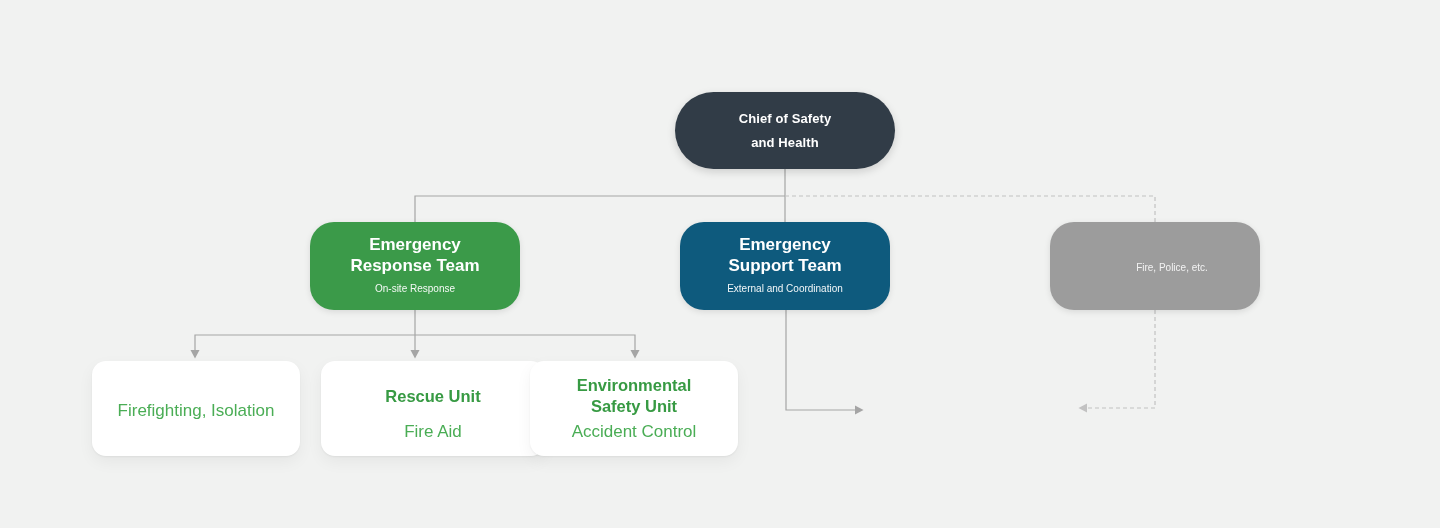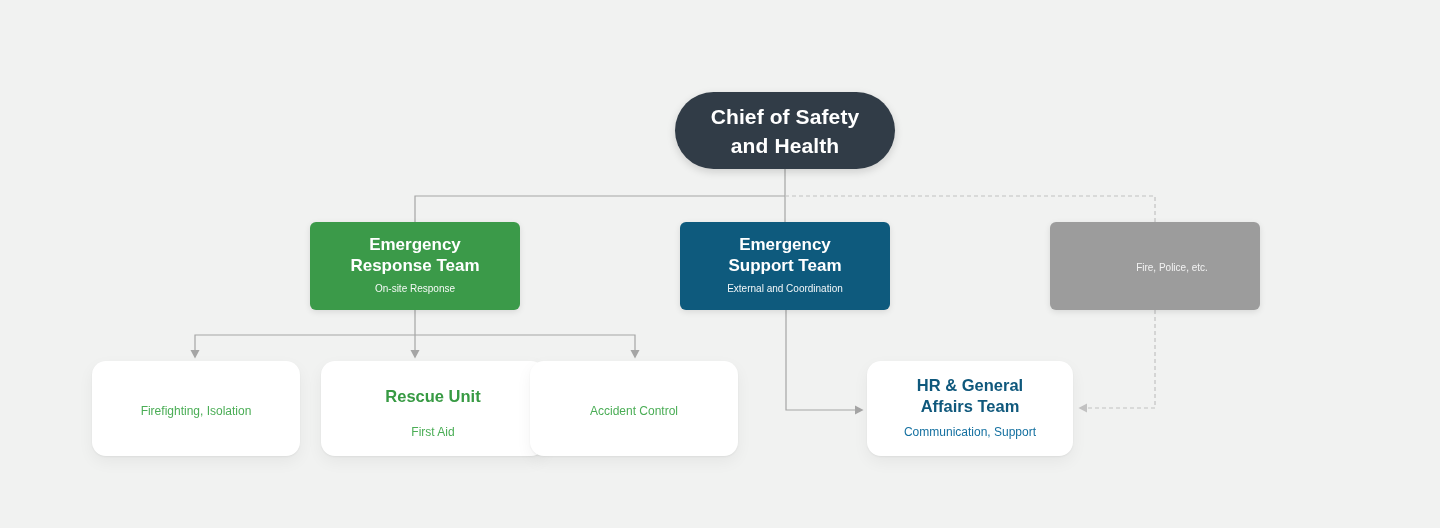--- a/index.html
+++ b/index.html
@@ -31,40 +31,40 @@
     position:absolute;display:flex;flex-direction:column;align-items:center;justify-content:center;
     text-align:center;box-sizing:border-box;padding:0 6px;
   }
   .node-title{white-space:pre-line;font-weight:700;}
   .node-sub{white-space:pre-line;font-weight:400;}
 
   .chief{
     left:675px;top:92px;width:220px;height:77px;border-radius:39px;
     background:var(--chief-bg);color:#ffffff;box-shadow:0 3px 8px rgba(0,0,0,0.15);
   }
-  .chief .node-title{font-size:21px;line-height:29px;letter-spacing:.1px;}
+  .chief .node-title{font-size:13px;line-height:24px;letter-spacing:.1px;}
 
   .team{
-    top:222px;width:210px;height:88px;border-radius:6px;color:#ffffff;
+    top:222px;width:210px;height:88px;border-radius:24px;color:#ffffff;
     box-shadow:0 2px 6px rgba(0,0,0,0.10);
   }
   .team .node-title{font-size:17px;line-height:21px;}
   .team .node-sub{margin-top:4px;font-size:10px;line-height:18px;opacity:.95;}
   .team-response{left:310px;background:var(--green-bg);}
   .team-support{left:680px;background:var(--blue-bg);}
   .team-external{left:1050px;background:var(--gray-bg);}
   .team-external .node-sub{opacity:.88;margin-left:34px;}
 
   .unit{
     top:361px;height:95px;border-radius:14px;background:var(--card-bg);
     box-shadow:0 1px 2px rgba(0,0,0,0.05),0 6px 16px rgba(0,0,0,0.05);
   }
   .unit .title-area{height:42px;display:flex;align-items:center;justify-content:center;}
   .unit .node-title{font-size:16.5px;line-height:21px;}
-  .unit .node-sub{margin-top:5px;font-size:12px;line-height:20px;}
+  .unit .node-sub{margin-top:5px;font-size:17px;line-height:20px;}
   .unit-initial{left:92px;width:208px;}
   .unit-rescue{left:321px;width:224px;}
   .unit-environmental{left:530px;width:208px;}
   .unit-hr{left:867px;width:206px;}
   .unit-green .node-title{color:var(--green-title);}
   .unit-green .node-sub{color:var(--green-subtitle);}
   .unit-blue .node-title{color:var(--blue-title);}
   .unit-blue .node-sub{color:var(--blue-subtitle);}
 </style>
 </head>
@@ -124,28 +124,25 @@
   </div>
 
   <div class="node unit unit-green unit-initial">
     <div class="node-sub">Firefighting, Isolation</div>
   </div>
 
   <div class="node unit unit-green unit-rescue">
     <div class="title-area">
       <div class="node-title">Rescue Unit</div>
     </div>
-    <div class="node-sub">First Aid</div>
+    <div class="node-sub">Fire Aid</div>
   </div>
 
   <div class="node unit unit-green unit-environmental">
+    <div class="title-area">
+      <div class="node-title">Environmental
+Safety Unit</div>
+    </div>
     <div class="node-sub">Accident Control</div>
   </div>
 
-  <div class="node unit unit-blue unit-hr">
-    <div class="title-area">
-      <div class="node-title">HR &amp; General
-Affairs Team</div>
-    </div>
-    <div class="node-sub">Communication, Support</div>
-  </div>
 
 </div>
 
 </body></html>

